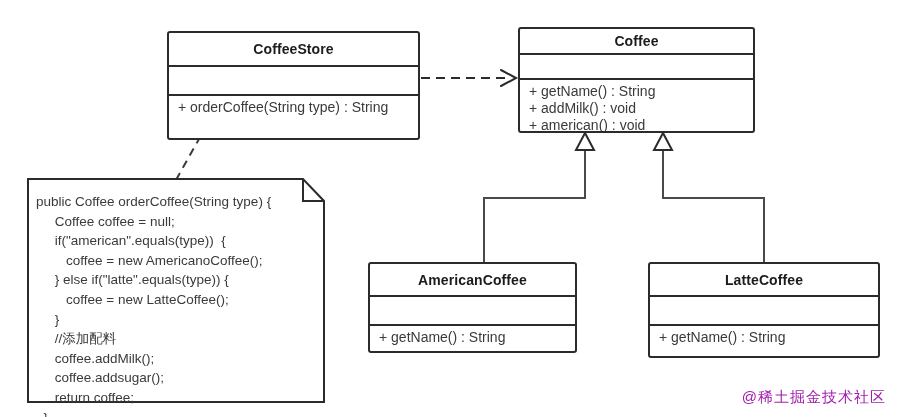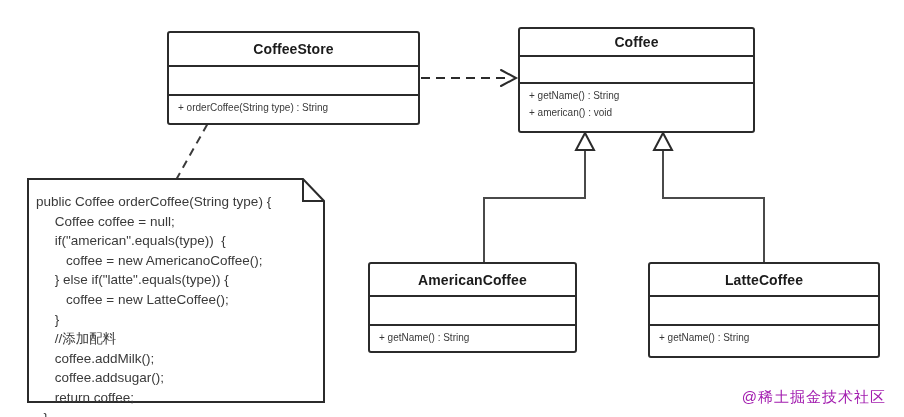--- a/index.html
+++ b/index.html
@@ -40,31 +40,31 @@
     border-bottom: 2px solid #2b2b2b;
     letter-spacing: 0.1px;
   }
   .uml-attrs {
     box-sizing: border-box;
     border-bottom: 2px solid #2b2b2b;
   }
   .uml-ops {
     box-sizing: border-box;
     padding: 3px 9px 1px 9px;
-    font-size: 10px;
+    font-size: 14px;
     color: #3a3a3a;
     line-height: 17px;
     overflow: hidden;
   }
   .uml-ops div {
     white-space: nowrap;
   }
 
   
-  #box-coffeestore   { left: 167px; top: 31px;  width: 253px; height: 94px; }
+  #box-coffeestore   { left: 167px; top: 31px;  width: 253px; height: 109px; }
   #box-coffeestore .uml-name  { height: 34px; }
   #box-coffeestore .uml-attrs { height: 29px; }
 
   #box-coffee        { left: 518px; top: 27px;  width: 237px; height: 106px; }
   #box-coffee .uml-name  { height: 28px; }
   #box-coffee .uml-attrs { height: 27px; }
 
   #box-americancoffee { left: 368px; top: 262px; width: 209px; height: 91px; }
   #box-americancoffee .uml-name  { height: 33px; }
   #box-americancoffee .uml-attrs { height: 29px; }
@@ -150,20 +150,21 @@
     <div class="uml-ops">
       <div>+ orderCoffee(String type) : String</div>
     </div>
   </div>
 
   <div class="uml-class" id="box-coffee">
     <div class="uml-name">Coffee</div>
     <div class="uml-attrs"></div>
     <div class="uml-ops">
       <div>+ getName() : String</div>
+      <div>+ addMilk() : void</div>
       <div>+ american() : void</div>
     </div>
   </div>
 
   <div class="uml-class" id="box-americancoffee">
     <div class="uml-name">AmericanCoffee</div>
     <div class="uml-attrs"></div>
     <div class="uml-ops">
       <div>+ getName() : String</div>
     </div>

